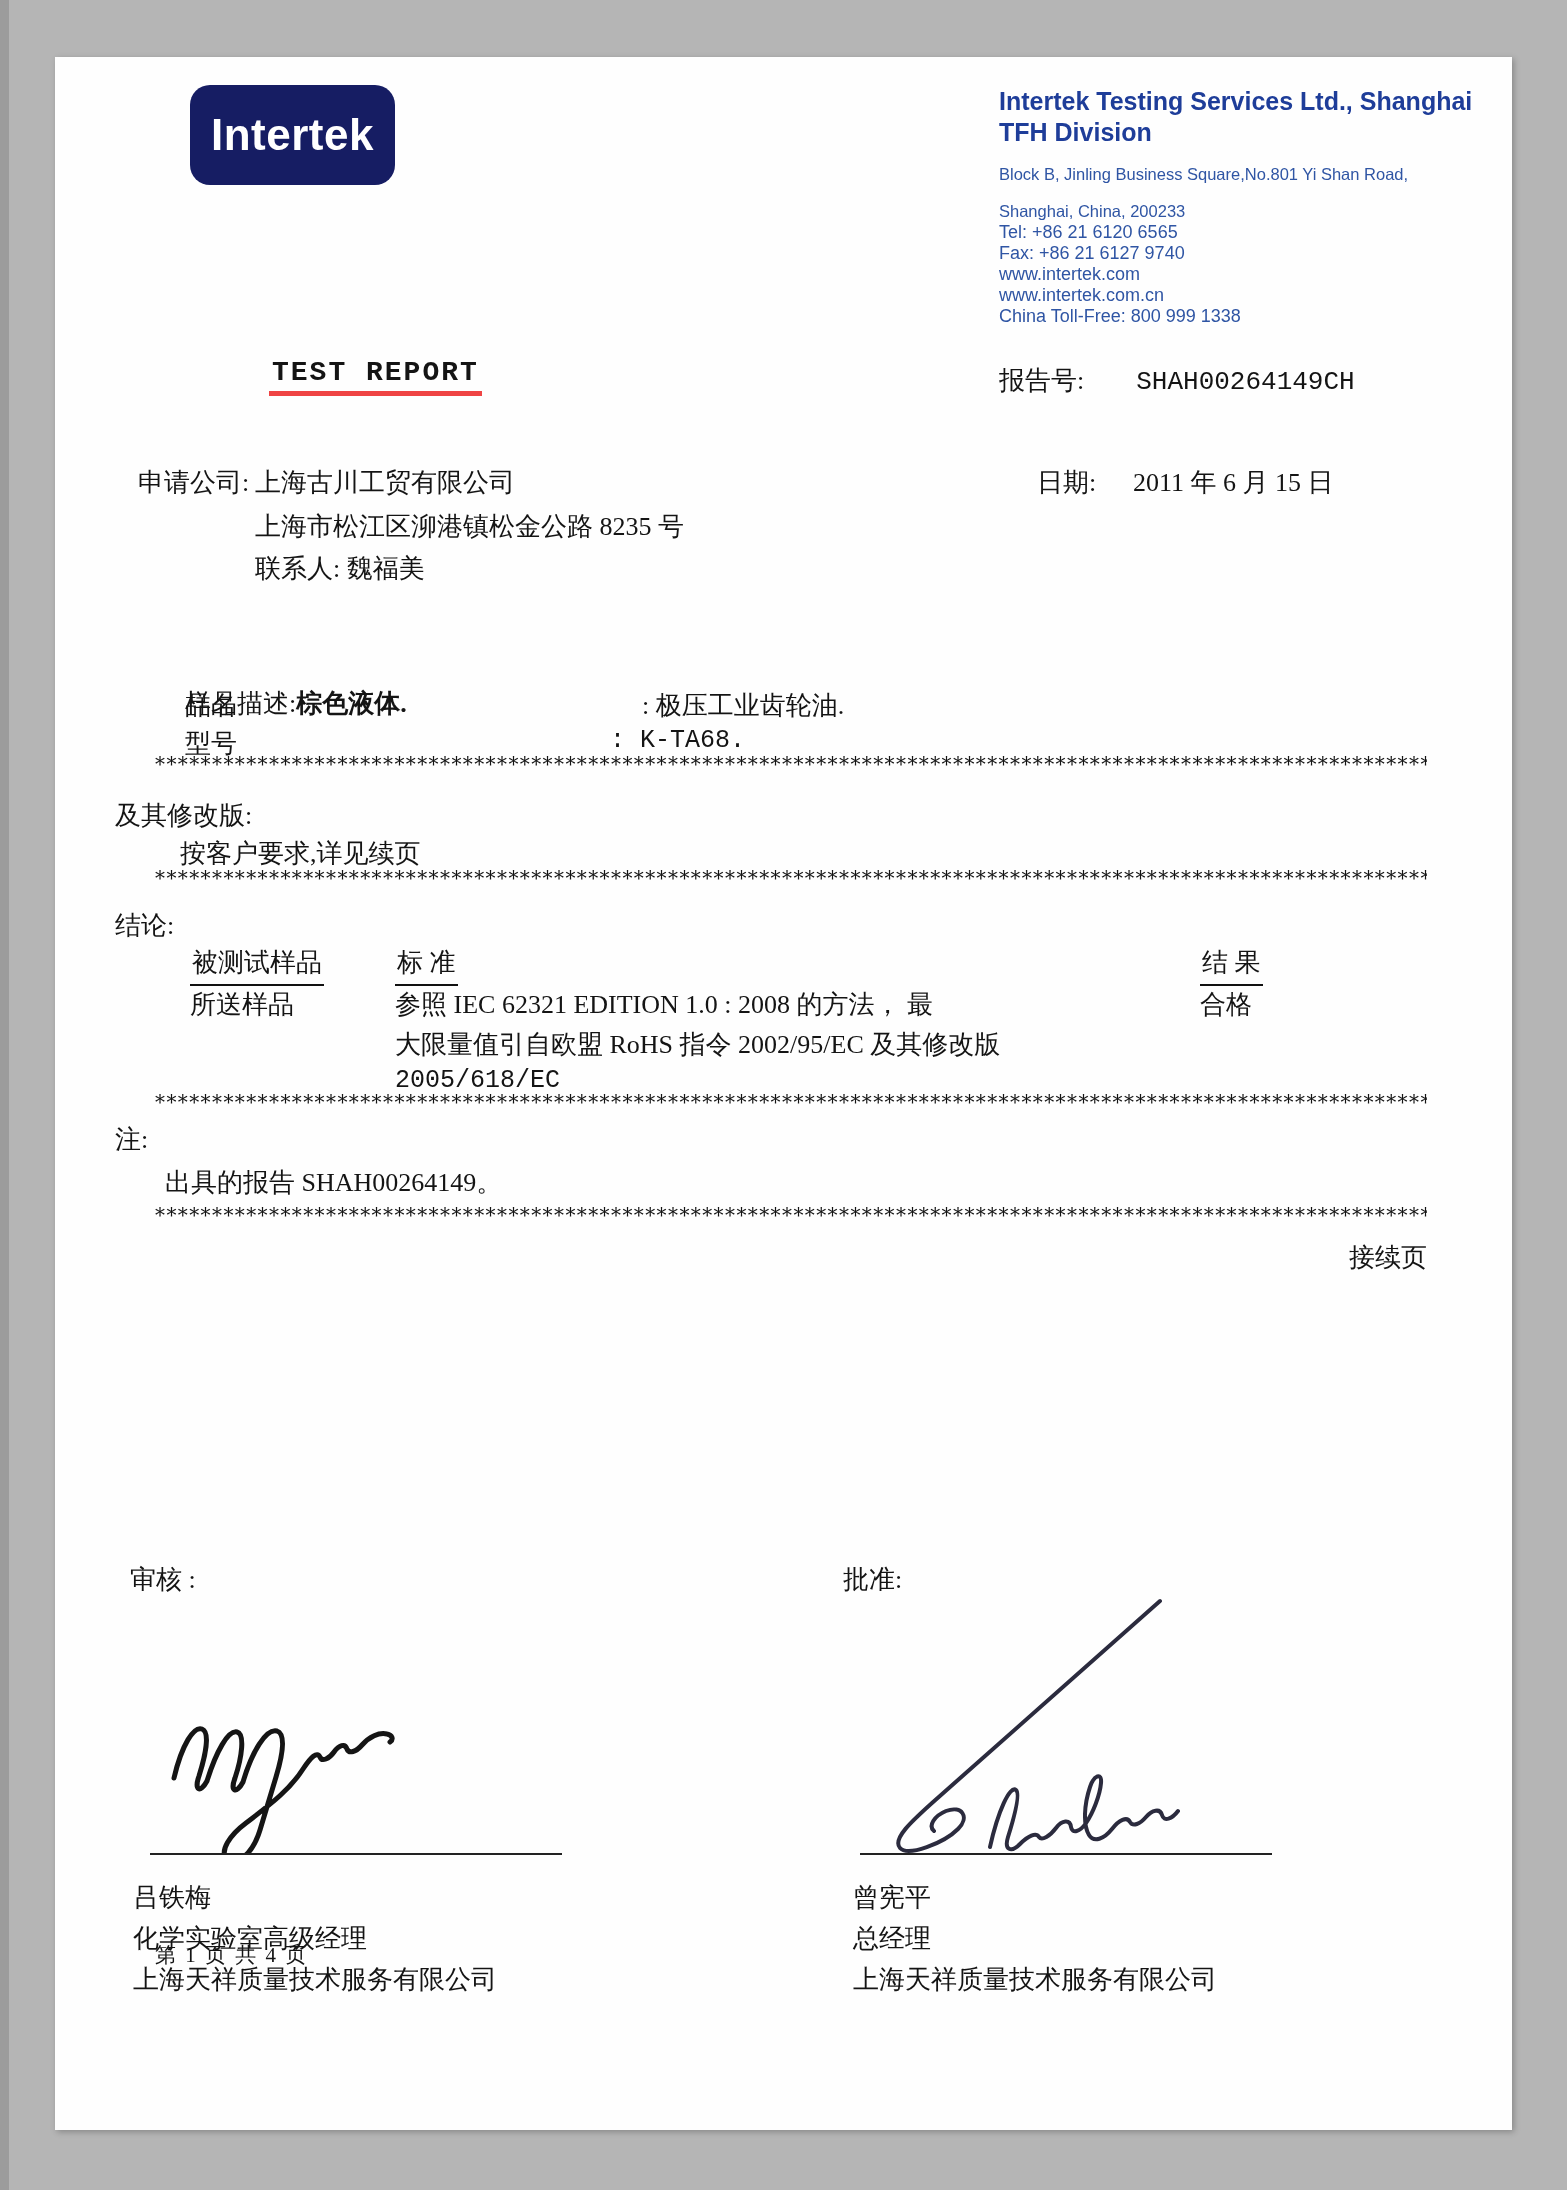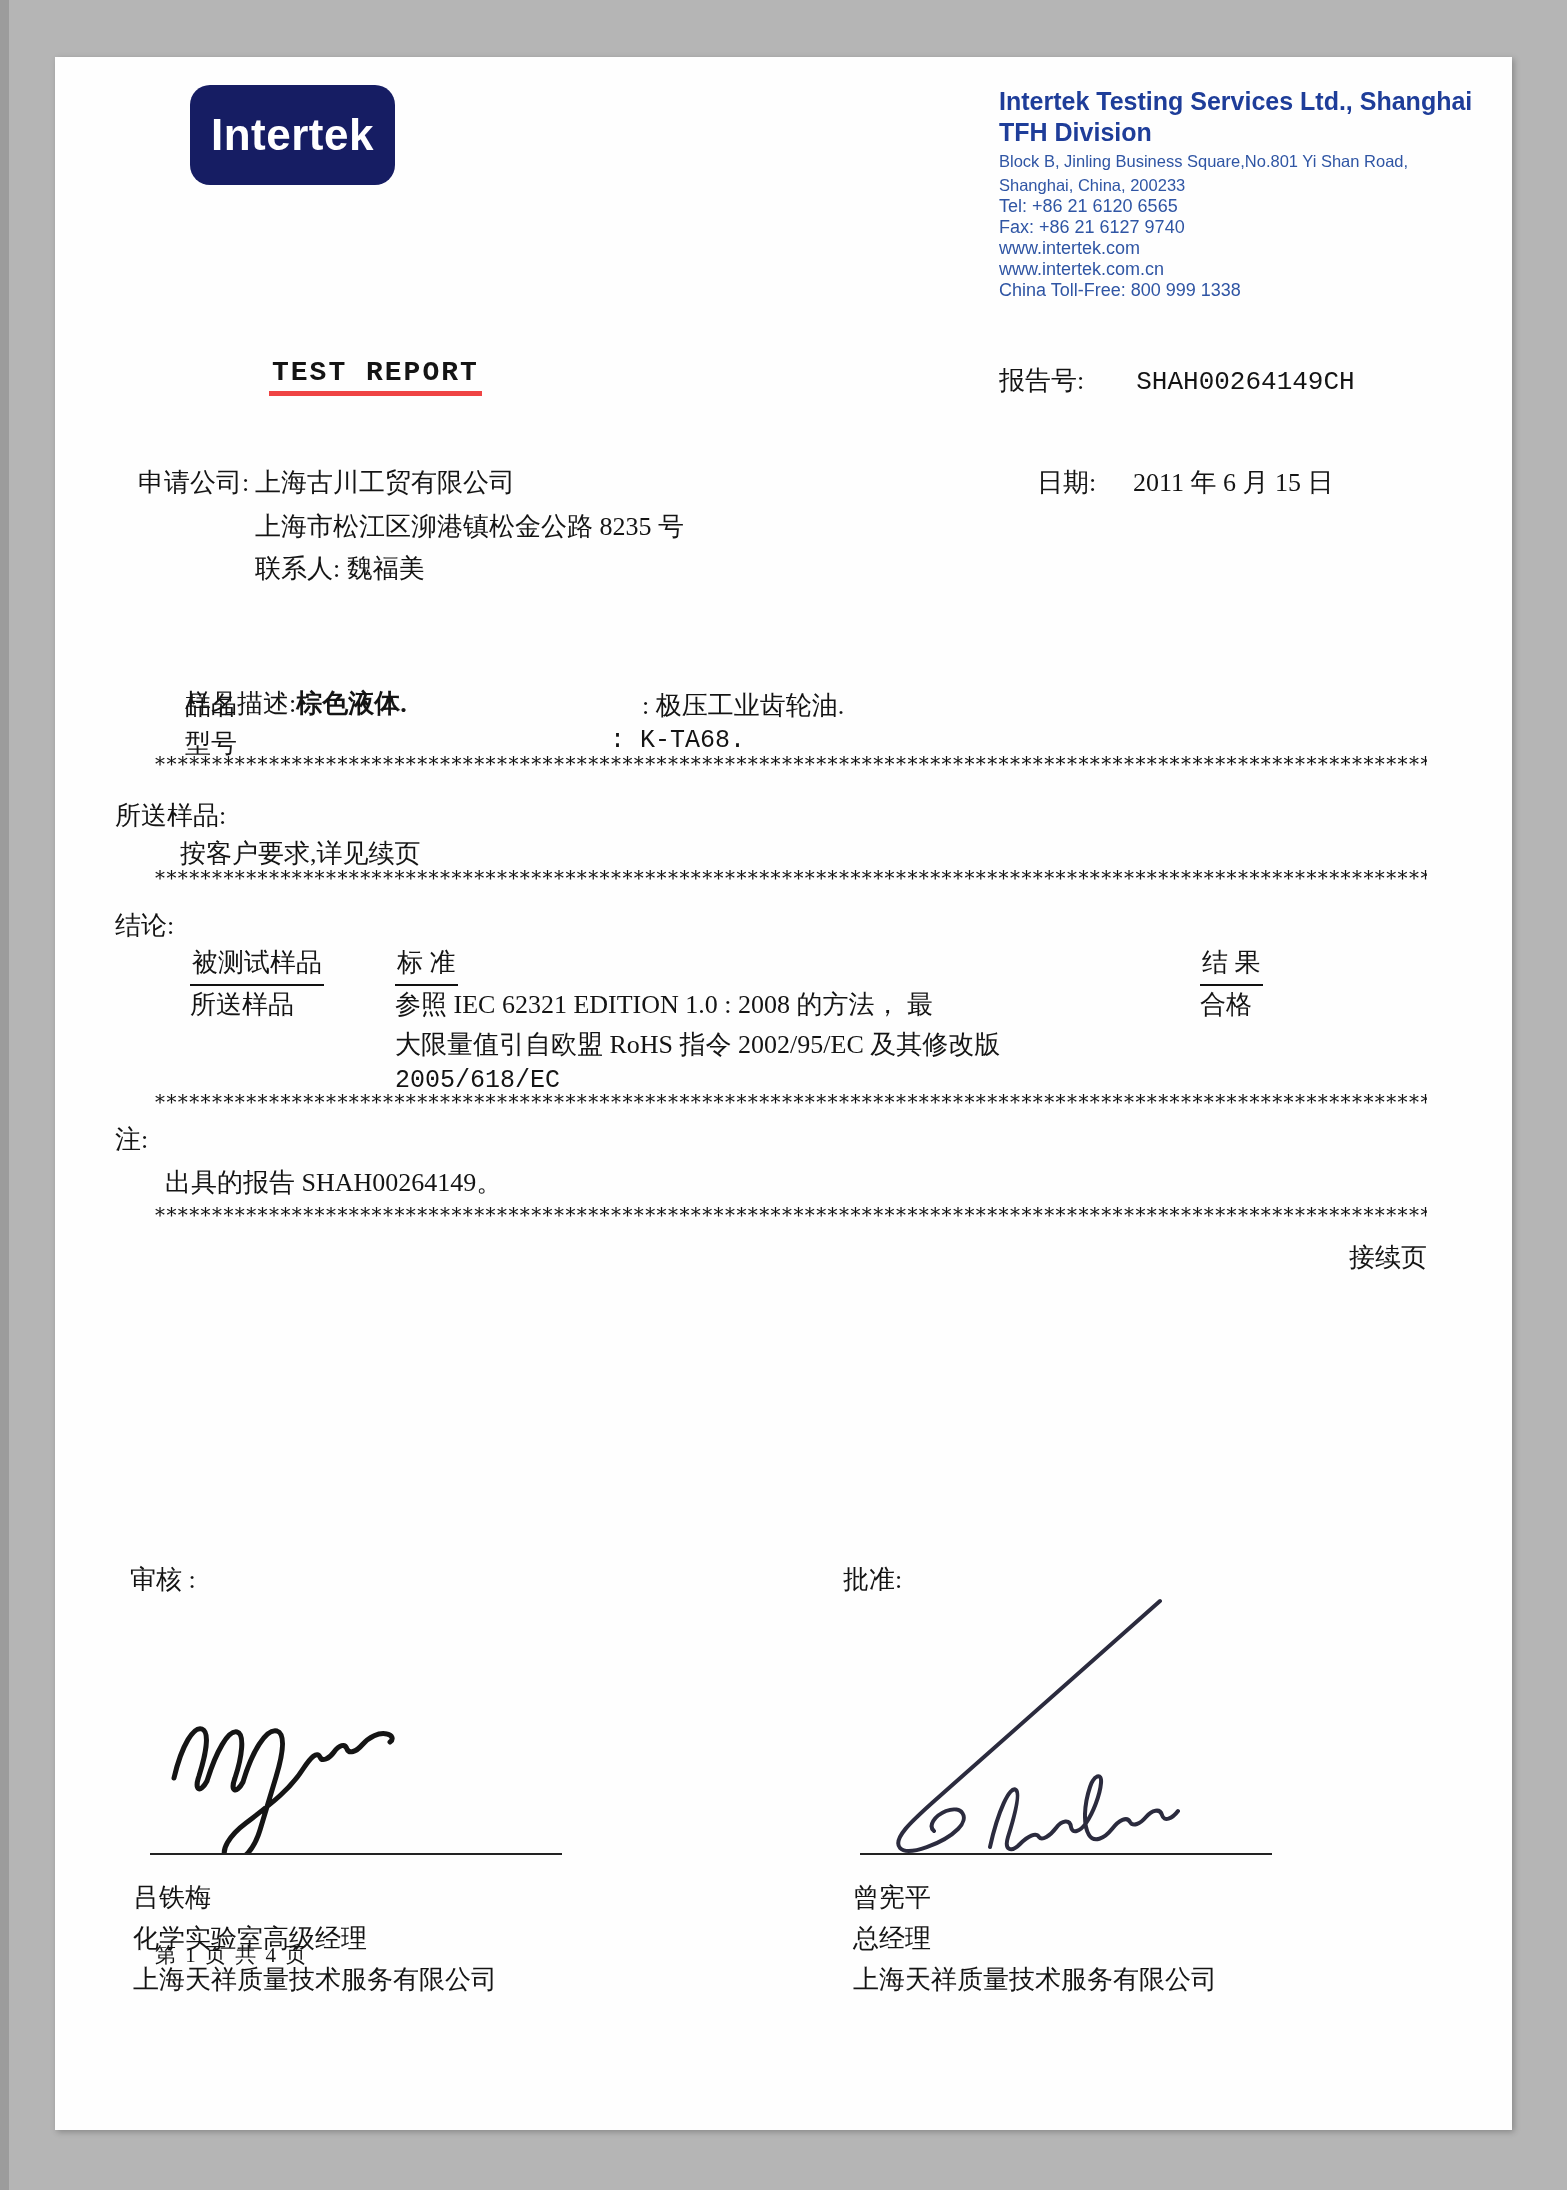--- a/index.html
+++ b/index.html
@@ -43,21 +43,21 @@
     letter-spacing: 0.5px;
   }
   .letterhead {
     left: 944px; top: 29px; width: 490px;
     font-family: "Liberation Sans", sans-serif;
     color: #2f55a4;
   }
   .lh-title {
     font-size: 25px; font-weight: bold; line-height: 31px; color: #1e3d99;
   }
-  .lh-addr { font-size: 16.5px; line-height: 21px; margin-top: 3px; }
+  .lh-addr { font-size: 16.5px; line-height: 21px; margin-top: 16px; }
   .lh-contact { font-size: 18px; line-height: 21px; }
 
   
   .report-title {
     left: 214px; top: 300px;
     font-family: "Liberation Mono", "DejaVu Sans Mono", monospace;
     font-weight: bold; font-size: 28px; letter-spacing: 2px;
     border-bottom: 5px solid #ef4444;
     padding: 0 3px 3px 3px;
   }
@@ -133,21 +133,21 @@
     <div class="abs cn" style="left:130px; top:591px;margin-top:38px;">
       <span>样品描述:</span><span class="bold">棕色液体.</span>
     </div>
     <div class="abs cn" style="left:130px; top:631px;">品名</div>
     <div class="abs cn" style="left:555px; top:631px;margin-left:32px;">: 极压工业齿轮油.</div>
     <div class="abs cn" style="left:130px; top:669px;">型号</div>
     <div class="abs cn mono" style="left:555px; top:669px; font-size:25px;">: K-TA68.</div>
 
     <div class="abs sep" style="top:695px;">************************************************************************************************************************</div>
 
-    <div class="abs cn" style="left:60px; top:741px;">所送样品:</div>
+    <div class="abs cn" style="left:60px; top:741px;">及其修改版:</div>
     <div class="abs cn" style="left:125px; top:779px;">按客户要求,详见续页</div>
 
     <div class="abs sep" style="top:809px;">************************************************************************************************************************</div>
 
     <div class="abs cn" style="left:60px; top:851px;">结论:</div>
 
     <div class="abs cn" style="left:135px; top:888px;"><span class="th">被测试样品</span></div>
     <div class="abs cn" style="left:340px; top:888px;"><span class="th">标 准</span></div>
     <div class="abs cn" style="left:1145px; top:888px;"><span class="th">结 果</span></div>
 

